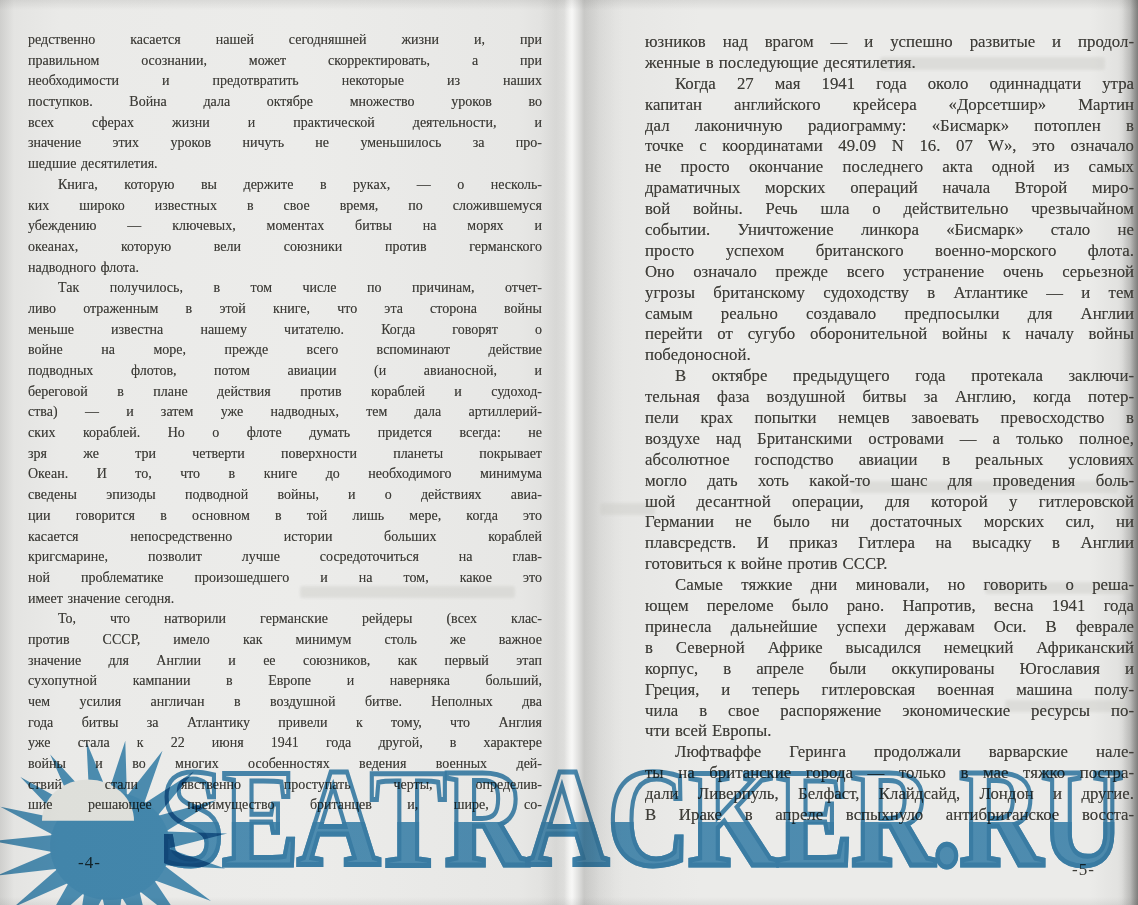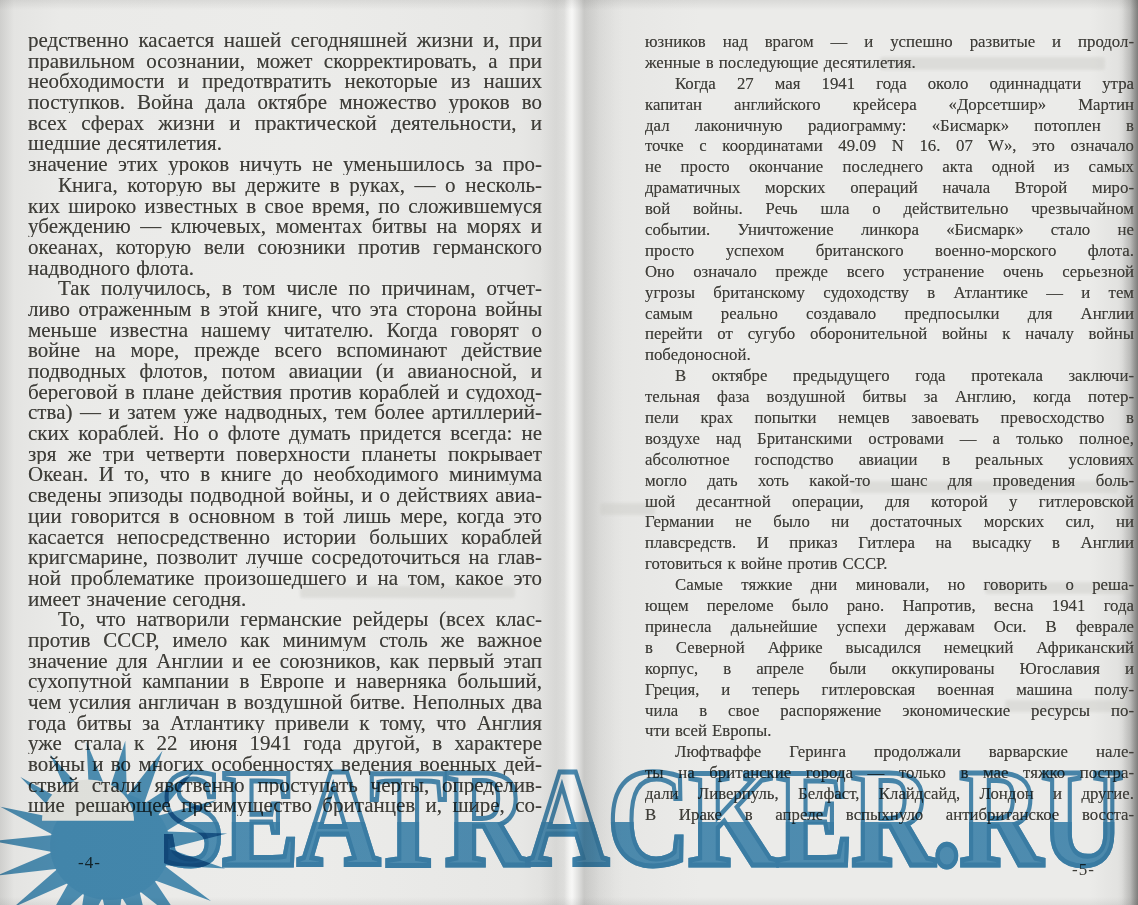--- a/index.html
+++ b/index.html
@@ -22,21 +22,21 @@
     background:linear-gradient(0deg,rgba(60,60,58,0.08),rgba(0,0,0,0));}
   .gutter{position:absolute;left:540px;top:0;width:84px;height:100%;
     background:linear-gradient(90deg,
       rgba(0,0,0,0) 0px, rgba(80,80,78,0.08) 24px, rgba(255,255,255,0.55) 32px,
       rgba(80,80,78,0.14) 44px, rgba(80,80,78,0.05) 60px, rgba(0,0,0,0) 84px);}
   .edge-right{position:absolute;right:0;top:0;width:16px;height:100%;
     background:linear-gradient(90deg,rgba(0,0,0,0),rgba(90,90,88,0.18) 55%,rgba(60,60,58,0.38));}
 
   .text-block{position:absolute;color:#3e3d38;
     text-shadow:0 0 0.4px rgba(62,61,56,0.55);}
-  .tb-left{left:28px;top:30px;width:514px;font-size:21px;}
+  .tb-left{left:28px;top:30px;width:514px;font-size:14px;}
   .tb-right{left:645px;top:32px;width:489px;font-size:16.8px;}
   .tb-left .line{height:20.7px;line-height:20.7px;}
   .tb-right .line{height:20.9px;line-height:20.9px;}
   .line{
     text-align:justify;text-align-last:justify;
     overflow:hidden;white-space:normal;
     word-spacing:1px;
   }
   .line.end{text-align-last:left;}
   .line.ind{padding-left:30px;}
@@ -80,34 +80,34 @@
   <div class="ghost" style="left:600px;top:503px;width:55px;height:12px;"></div>
   <div class="ghost" style="left:985px;top:582px;width:145px;height:12px;"></div>
   <div class="ghost" style="left:1005px;top:700px;width:120px;height:12px;"></div>
 
   <div class="text-block tb-left" id="left-lines">
       <div class="line">редственно касается нашей сегодняшней жизни и, при</div>
       <div class="line">правильном осознании, может скорректировать, а при</div>
       <div class="line">необходимости и предотвратить некоторые из наших</div>
       <div class="line">поступков. Война дала октябре множество уроков во</div>
       <div class="line">всех сферах жизни и практической деятельности, и</div>
+      <div class="line">значение этих уроков ничуть не уменьшилось за про-</div>
       <div class="line end">шедшие десятилетия.</div>
-      <div class="line">значение этих уроков ничуть не уменьшилось за про-</div>
       <div class="line ind">Книга, которую вы держите в руках, — о несколь-</div>
       <div class="line">ких широко известных в свое время, по сложившемуся</div>
       <div class="line">убеждению — ключевых, моментах битвы на морях и</div>
       <div class="line">океанах, которую вели союзники против германского</div>
       <div class="line end">надводного флота.</div>
       <div class="line ind">Так получилось, в том числе по причинам, отчет-</div>
       <div class="line">ливо отраженным в этой книге, что эта сторона войны</div>
       <div class="line">меньше известна нашему читателю. Когда говорят о</div>
       <div class="line">войне на море, прежде всего вспоминают действие</div>
       <div class="line">подводных флотов, потом авиации (и авианосной, и</div>
       <div class="line">береговой в плане действия против кораблей и судоход-</div>
-      <div class="line">ства) — и затем уже надводных, тем более артиллерий-</div>
+      <div class="line">ства) — и затем уже надводных, тем дала артиллерий-</div>
       <div class="line">ских кораблей. Но о флоте думать придется всегда: не</div>
       <div class="line">зря же три четверти поверхности планеты покрывает</div>
       <div class="line">Океан. И то, что в книге до необходимого минимума</div>
       <div class="line">сведены эпизоды подводной войны, и о действиях авиа-</div>
       <div class="line">ции говорится в основном в той лишь мере, когда это</div>
       <div class="line">касается непосредственно истории больших кораблей</div>
       <div class="line">кригсмарине, позволит лучше сосредоточиться на глав-</div>
       <div class="line">ной проблематике произошедшего и на том, какое это</div>
       <div class="line end">имеет значение сегодня.</div>
       <div class="line ind">То, что натворили германские рейдеры (всех клас-</div>

